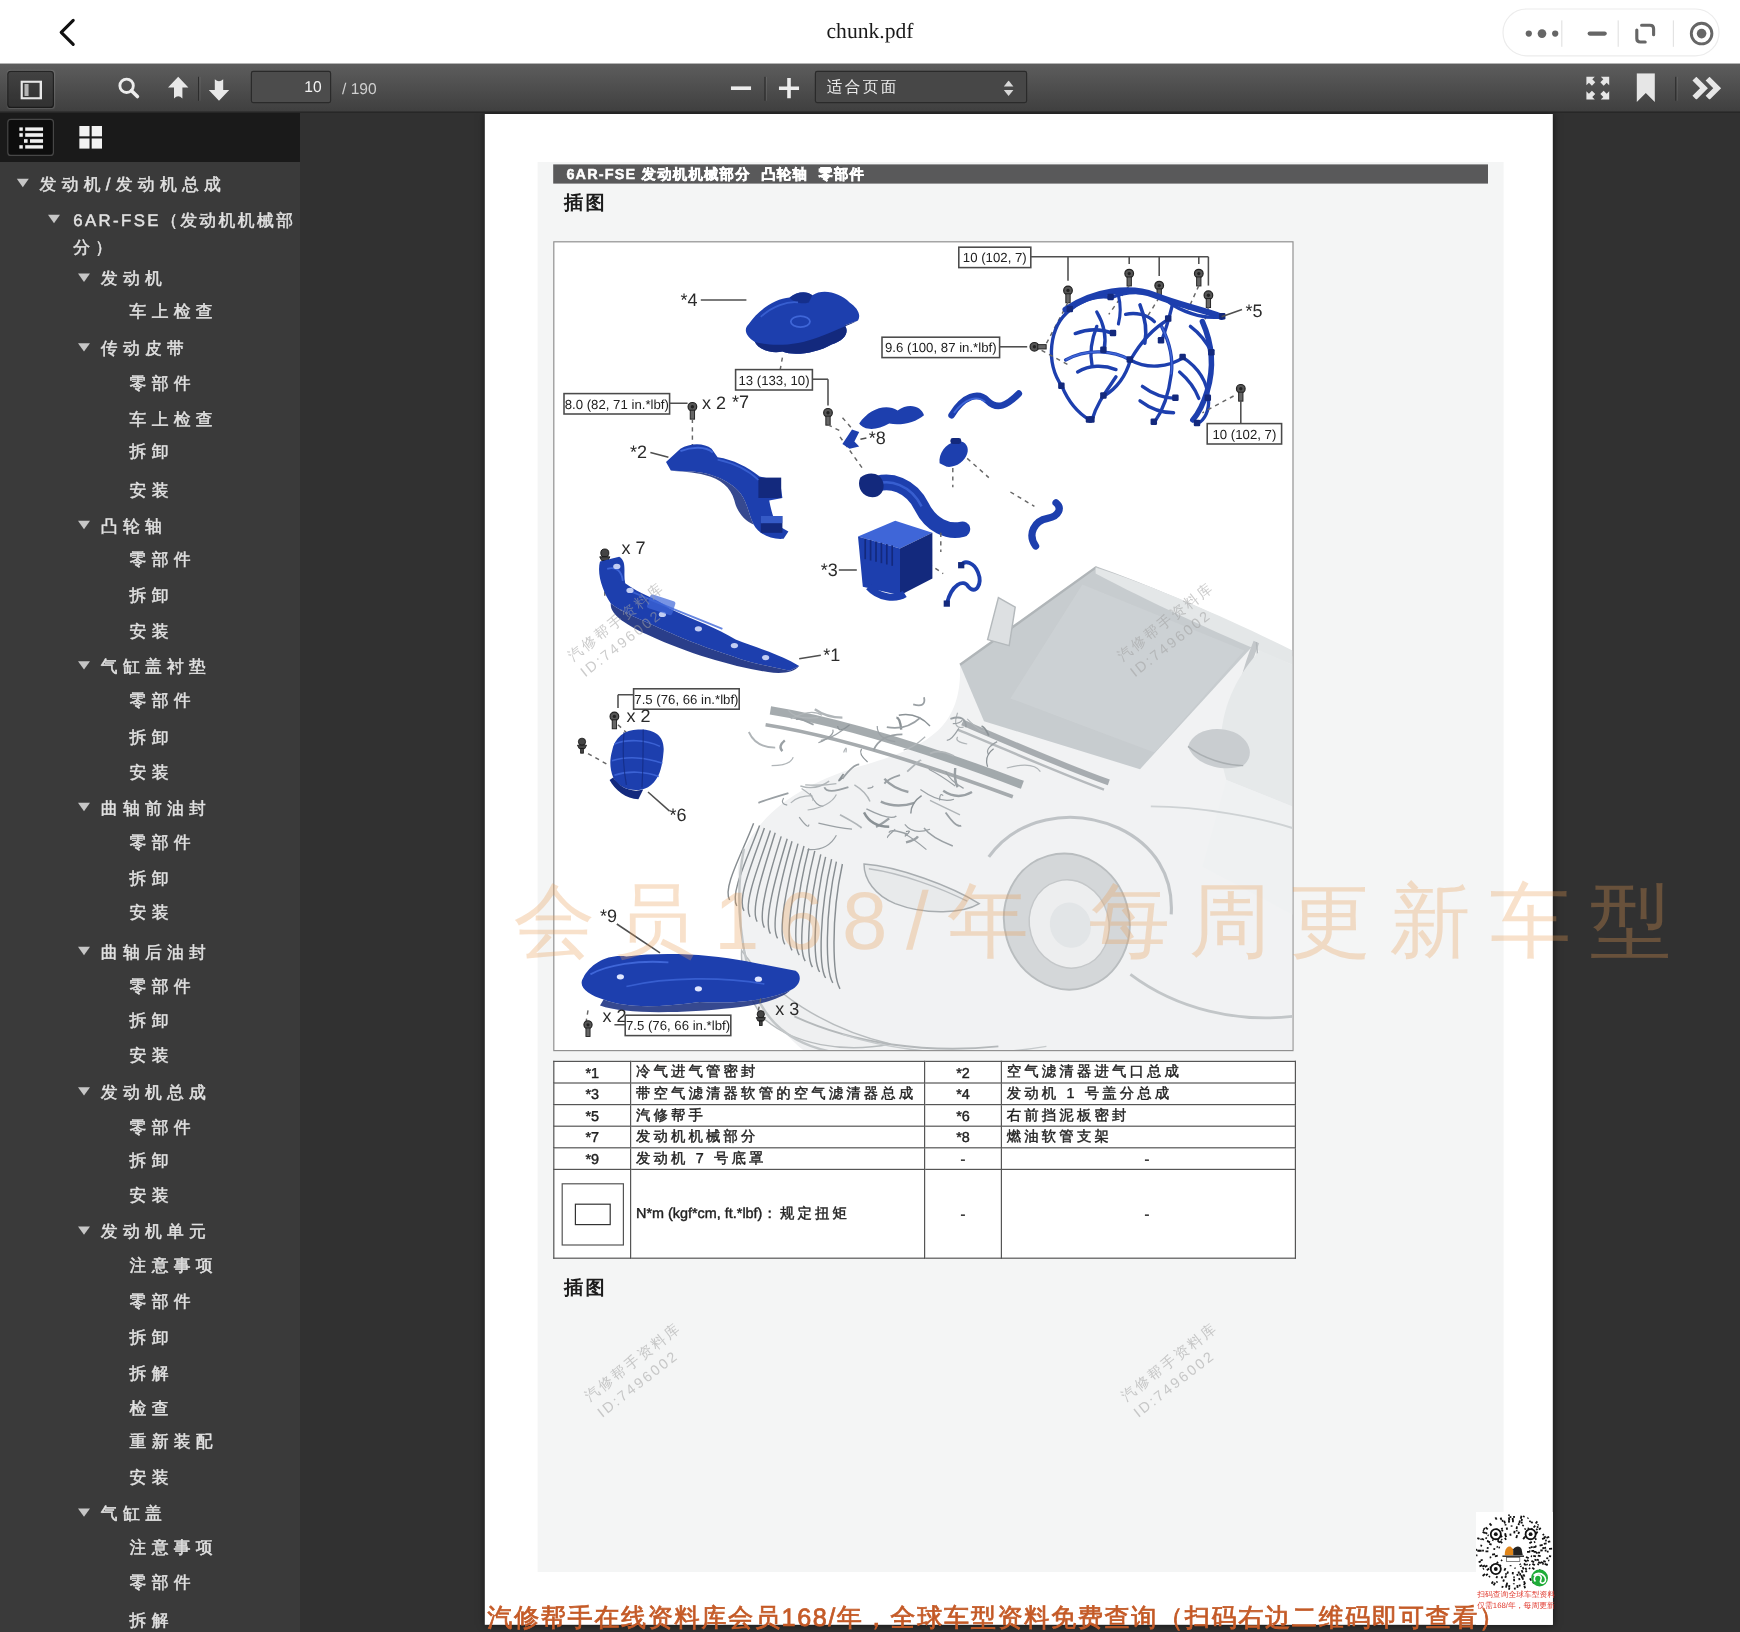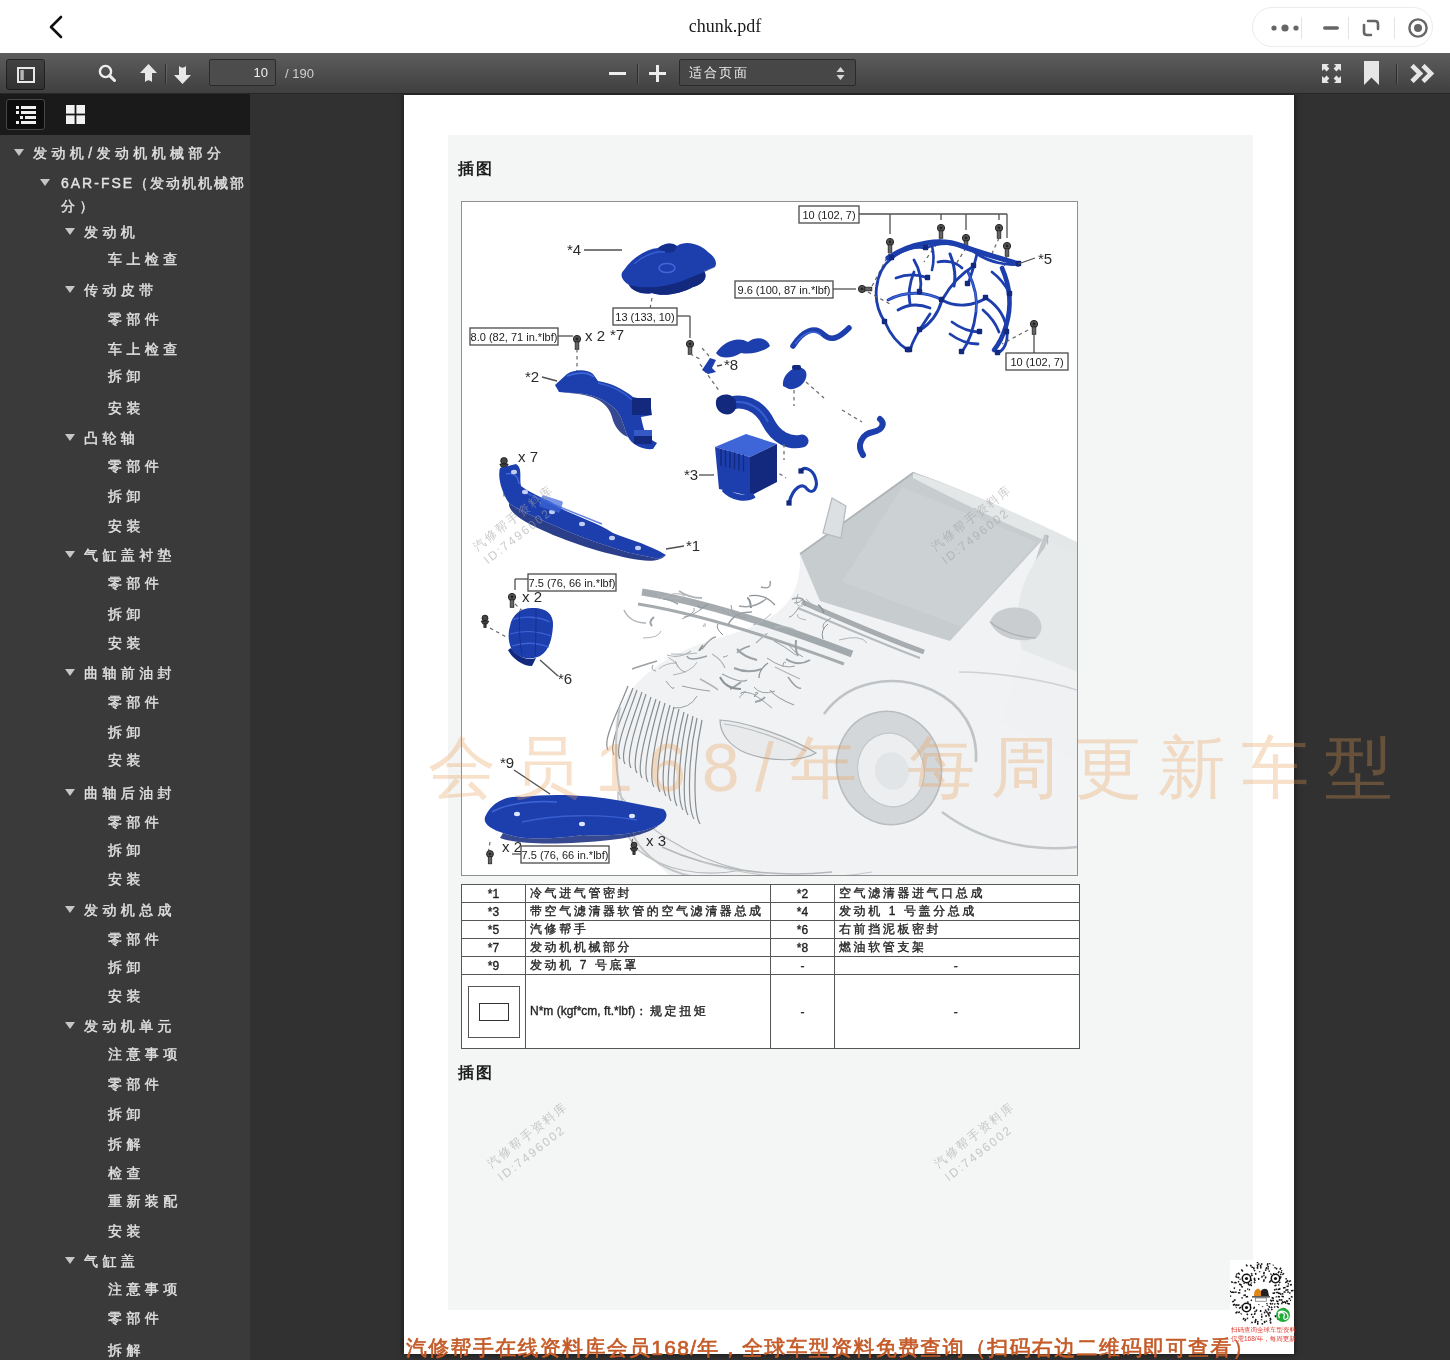--- a/index.html
+++ b/index.html
@@ -37,21 +37,21 @@
   .ti { position:absolute; font-size:14px; color:#e2e2e2; letter-spacing:4.4px; white-space:nowrap; -webkit-text-stroke:0.4px #e2e2e2; }
   .tri { position:absolute; width:0; height:0; border-left:5.5px solid transparent;
     border-right:5.5px solid transparent; border-top:7px solid #c6c6c6; }
   
   #viewer { position:absolute; left:250px; top:94px; width:1200px; height:1266px; background:#313131; }
   #page { position:absolute; left:154px; top:1px; width:890px; height:1259px; background:#fff;
     box-shadow:0 0 6px rgba(0,0,0,.6); }
   #graybox { position:absolute; left:44px; top:40px; width:805px; height:1175px; background:#f4f5f5; }
   #secbar { position:absolute; left:57px; top:42px; width:779px; height:16px; background:#59595a;
     color:#fff; font-weight:bold; font-size:12px; line-height:16px; letter-spacing:1px; -webkit-text-stroke:0.4px #fff; }
-  .chatu { position:absolute; left:54px; font-size:16px; font-weight:bold; color:#1c1c1c; letter-spacing:2px; }
+  .chatu { position:absolute; left:66px; font-size:16px; font-weight:bold; color:#1c1c1c; letter-spacing:2px; }
   #figframe { position:absolute; left:57px; top:106px; width:617px; height:675px;
     background:#fff; border:1px solid #909090; }
   
   .bigwm { position:absolute; color:rgba(233,156,84,.30); font-size:68px; letter-spacing:13px;
     white-space:nowrap; z-index:6; }
   .smwm { position:absolute; color:rgba(160,160,160,.55); font-size:12px; letter-spacing:2px;
     transform:rotate(-38deg); z-index:6; line-height:17px; }
   
   #ptable { position:absolute; left:57px; top:789px; border-collapse:collapse; z-index:2; }
   #ptable td { border:1px solid #565656; background:#fff; font-size:12px; color:#222;
@@ -172,21 +172,21 @@
           <rect x="0" y="0" width="8.6" height="8.6"></rect>
             <rect x="10.4" y="0" width="8.6" height="8.6"></rect>
           <rect x="0" y="10.4" width="8.6" height="8.6"></rect>
             <rect x="10.4" y="10.4" width="8.6" height="8.6"></rect>
         </g>
       </svg>
     </div>
   </div>
   <div id="tree">
     <div class="tri" style="left:14px;top:55px"></div>
-    <div class="ti" style="left:33px;top:51px">发动机/发动机机械部分</div>
+    <div class="ti" style="left:33px;top:51px">发动机/发动机总成</div>
     <div class="tri" style="left:40px;top:85px"></div>
     <div class="ti" style="left:61px;top:81px;letter-spacing:2px">6AR-FSE（发动机机械部</div>
     <div class="ti" style="left:61px;top:104px">分）</div>
     <div class="tri" style="left:65px;top:134px"></div>
     <div class="ti" style="left:84px;top:130px">发动机</div>
     <div class="ti" style="left:108px;top:157px">车上检查</div>
     <div class="tri" style="left:65px;top:192px"></div>
     <div class="ti" style="left:84px;top:188px">传动皮带</div>
     <div class="ti" style="left:108px;top:217px">零部件</div>
     <div class="ti" style="left:108px;top:247px">车上检查</div>
@@ -230,20 +230,21 @@
     <div class="ti" style="left:84px;top:1159px">气缸盖</div>
     <div class="ti" style="left:108px;top:1187px">注意事项</div>
     <div class="ti" style="left:108px;top:1216px">零部件</div>
     <div class="ti" style="left:108px;top:1248px">拆解</div>
   </div>
 </div>
 
 <div id="viewer">
  <div id="page">
   <div id="graybox"></div>
+  <div id="secbar"><span style="margin-left:11px">6AR-FSE 发动机机械部分&nbsp; 凸轮轴&nbsp; 零部件</span></div>
   <div class="chatu" style="top:64px">插图</div>
   <div id="figframe">
 <svg width="615" height="673" viewBox="0 0 615 673" style="position:absolute;left:0;top:0" font-family="Liberation Sans,sans-serif">
           <path d="M153,520 C165,478 205,450 260,435 C310,420 340,405 338,352 L451,271 L585,333 L615,345 L615,675 L210,675 C175,650 150,590 153,520 Z" fill="#f1f2f3"></path>
           <path d="M338,352 L451,271 L585,333 L488,439 L358,399 Z" fill="#c7ccCF"></path>
           <path d="M440,285 L575,340 L500,425 L380,380 Z" fill="#ced3d6" opacity=".7"></path>
           <path d="M338,352 L451,271 L585,333" fill="none" stroke="#b0b5b8" stroke-width="2"></path>
           <path d="M451,271 C505,290 570,320 615,342" fill="none" stroke="#bfc3c6" stroke-width="2.2"></path>
           <path d="M451,271 C505,288 570,318 615,340 L615,352 C566,332 500,302 451,276 Z" fill="#e4e7e8"></path>
           <path d="M585,333 C570,370 560,410 596,453" fill="none" stroke="#c3c7ca" stroke-width="5"></path>

